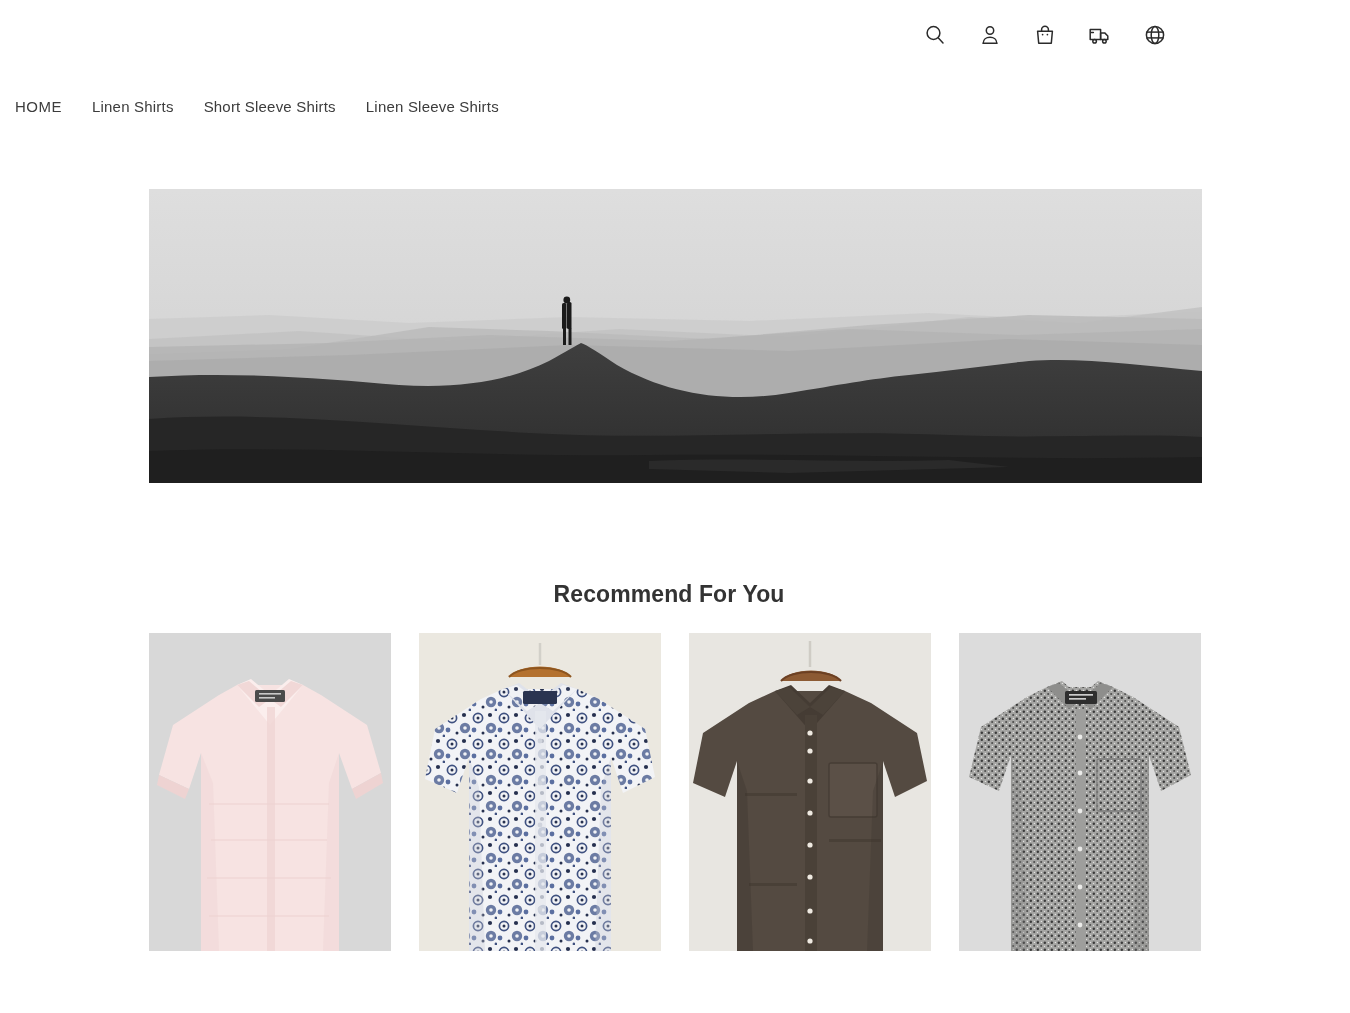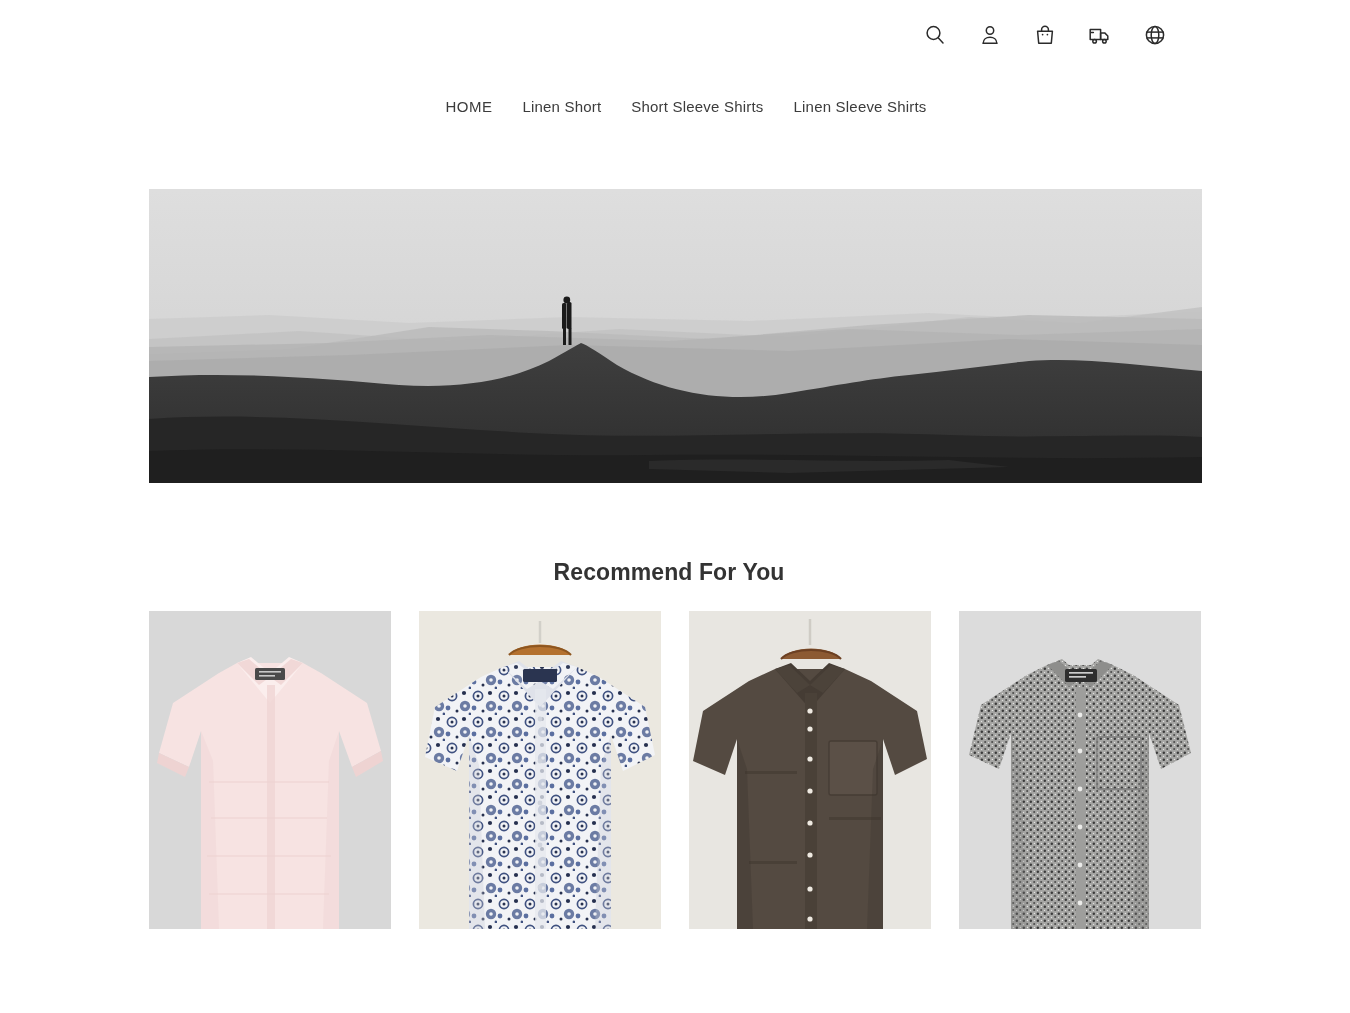--- a/index.html
+++ b/index.html
@@ -33,25 +33,24 @@
     justify-content: center;
     cursor: pointer;
     color: #2b2b2b;
   }
   .icon-btn svg { display: block; }
 
   
   .nav {
     width: 1350px;
     display: flex;
-    justify-content: center;
+    justify-content: flex-start;
     align-items: center;
     gap: 0;
     padding-top: 22px;
-    padding-left: 22px;
   }
   .nav-item {
     font-size: 15px;
     color: #3c3c3c;
     letter-spacing: .2px;
     cursor: pointer;
     padding: 6px 15px;
     white-space: nowrap;
   }
   .nav-item:first-child { letter-spacing: .5px; }
@@ -70,21 +69,21 @@
     overflow: hidden;
     background: #d7d7d7;
     cursor: pointer;
   }
   .hero svg { display: block; width: 100%; height: 100%; }
 
   
   .section-title {
     width: 1338px;
     text-align: center;
-    margin-top: 76px;
+    margin-top: 98px;
     font-size: 23px;
     font-weight: bold;
     color: #333333;
     letter-spacing: .1px;
   }
 
   .products {
     width: 1053px;
     margin: 25px auto 0 auto;
     display: flex;
@@ -146,21 +145,21 @@
         <line x1="3.6" y1="9.1" x2="20.4" y2="9.1"></line>
         <line x1="3.6" y1="14.9" x2="20.4" y2="14.9"></line>
       </svg>
     </div>
 
   </div>
 </div>
 
 <nav class="nav">
   <div class="nav-item">HOME</div>
-  <div class="nav-item">Linen Short</div>
+  <div class="nav-item">Linen Shirts</div>
   <div class="nav-item">Short Sleeve Shirts</div>
   <div class="nav-item">Linen Sleeve Shirts</div>
 </nav>
 
 <div class="hero-wrap">
   <div class="hero">
     <svg viewBox="0 0 1053 294" preserveAspectRatio="none">
       <defs>
         <linearGradient id="skyGrad" x1="0" y1="0" x2="0" y2="1">
           <stop offset="0%" stop-color="#dedede"></stop>

